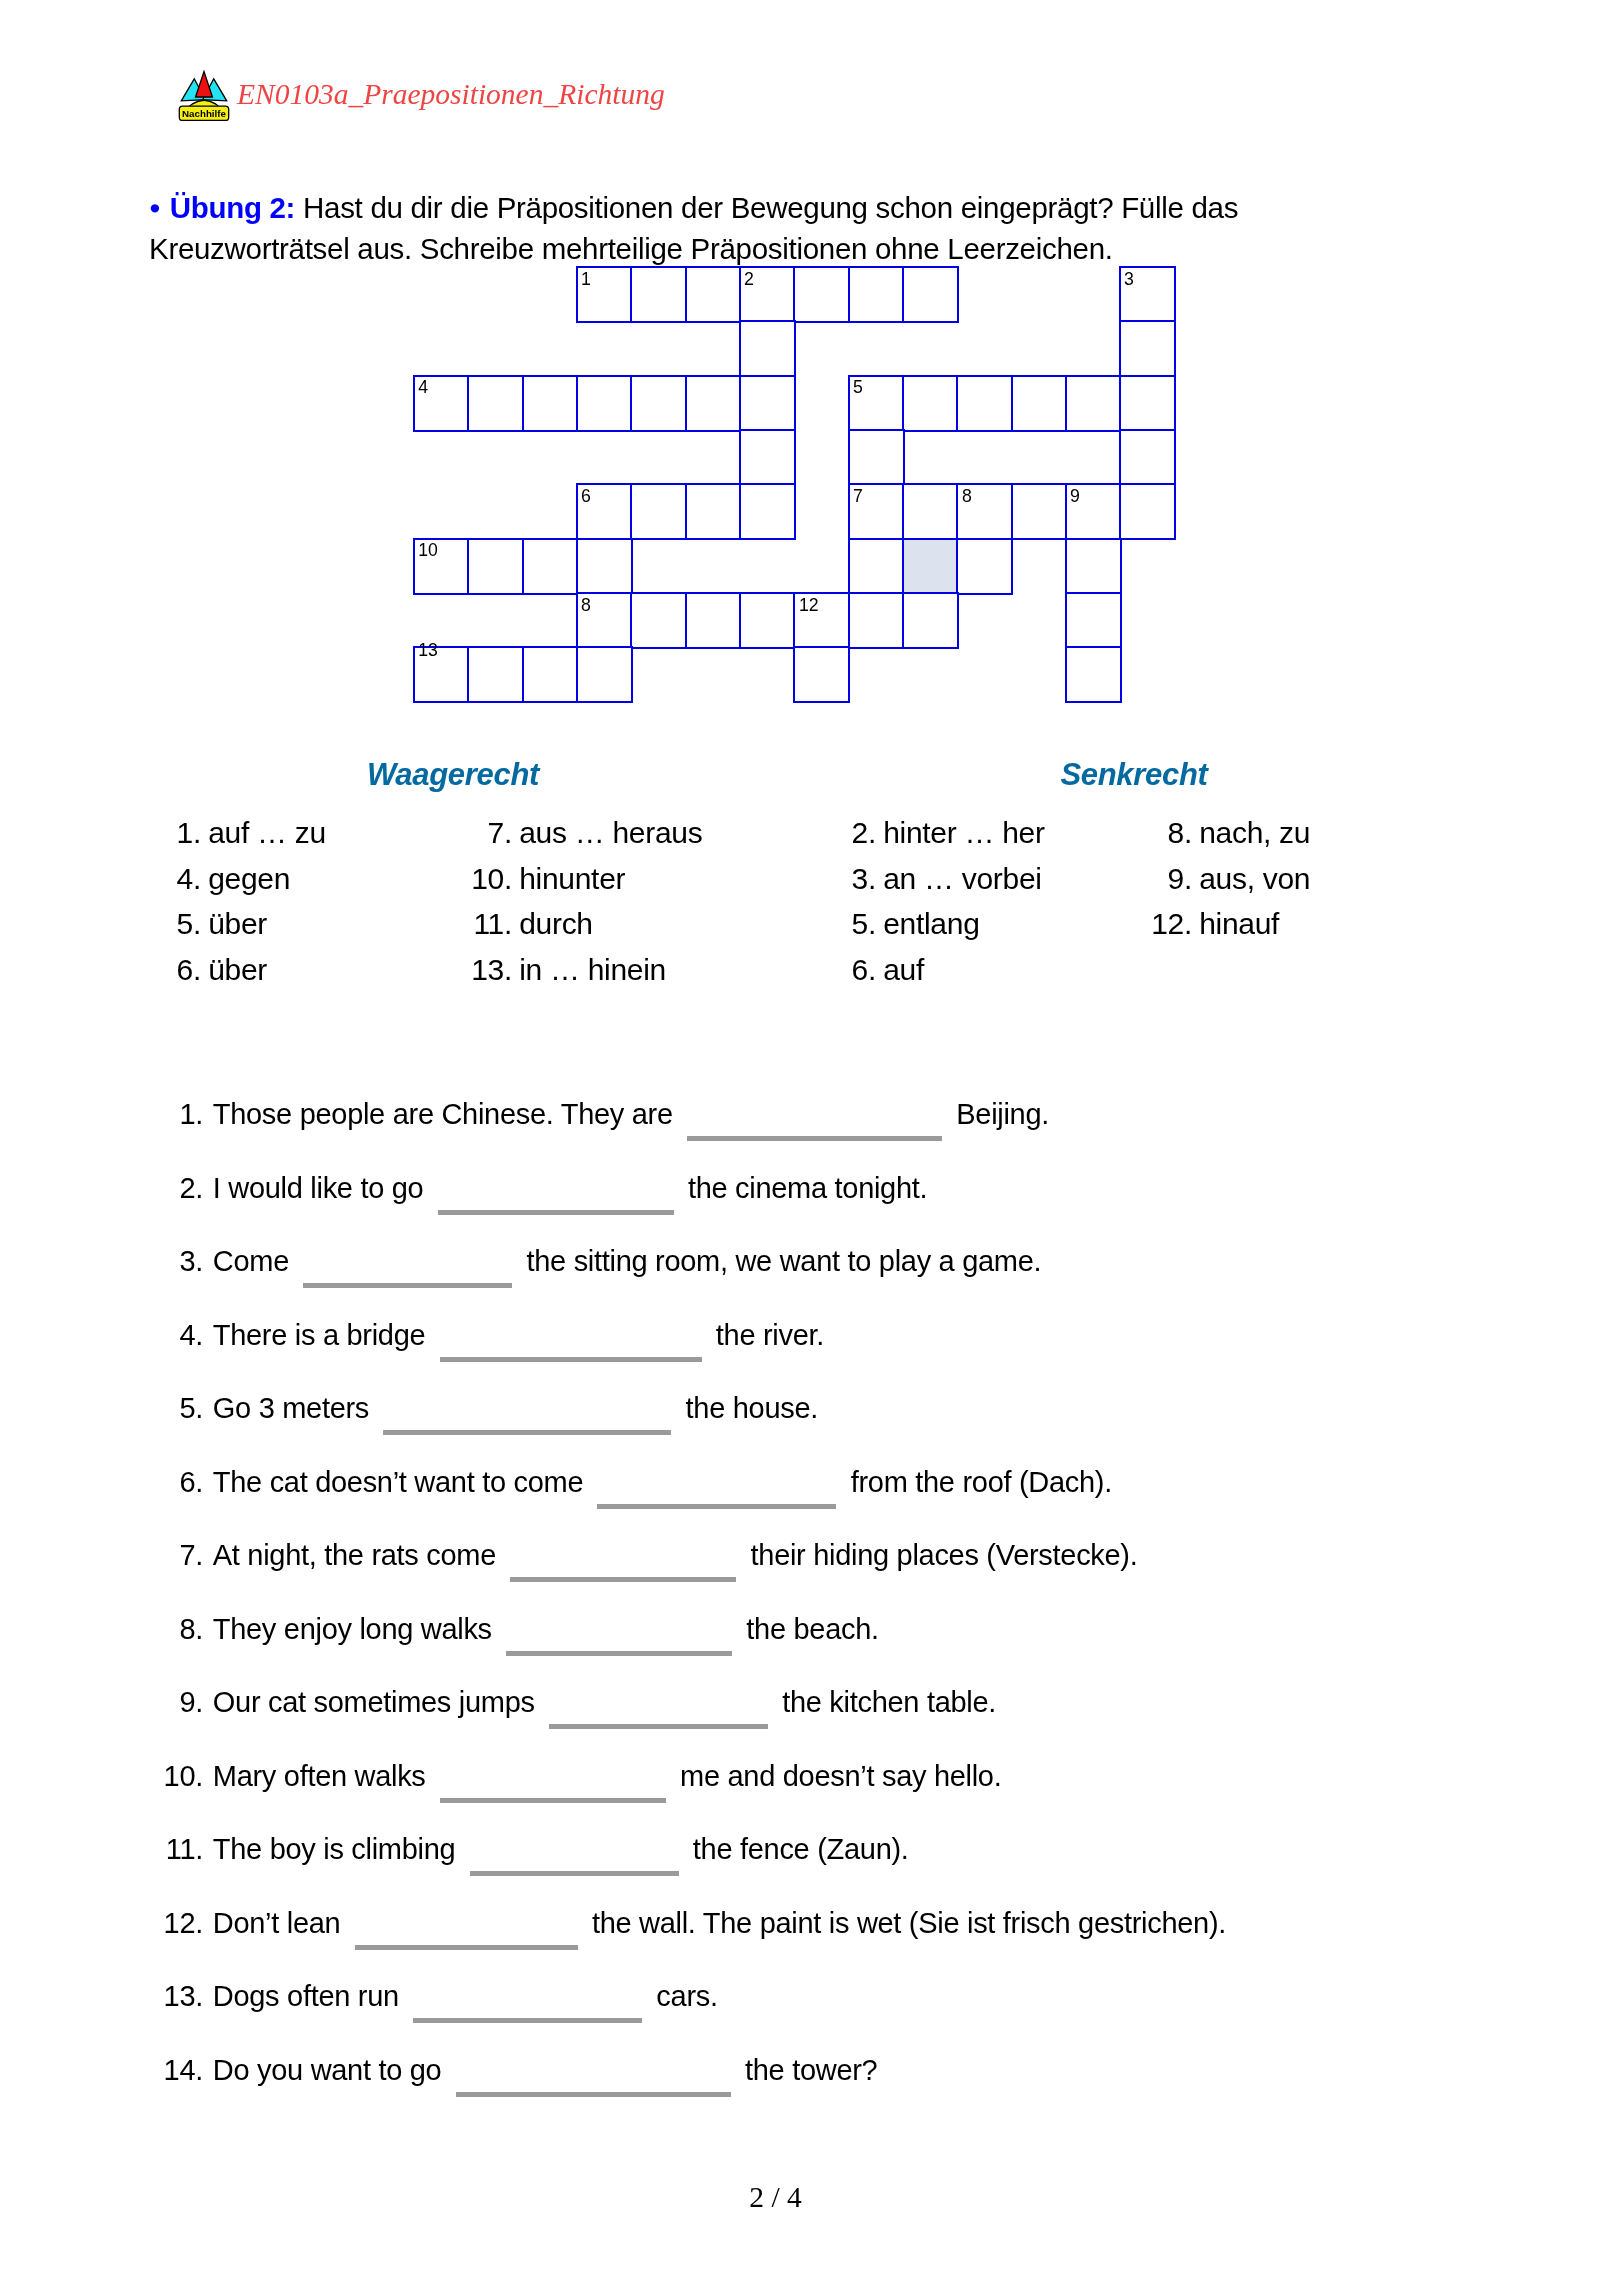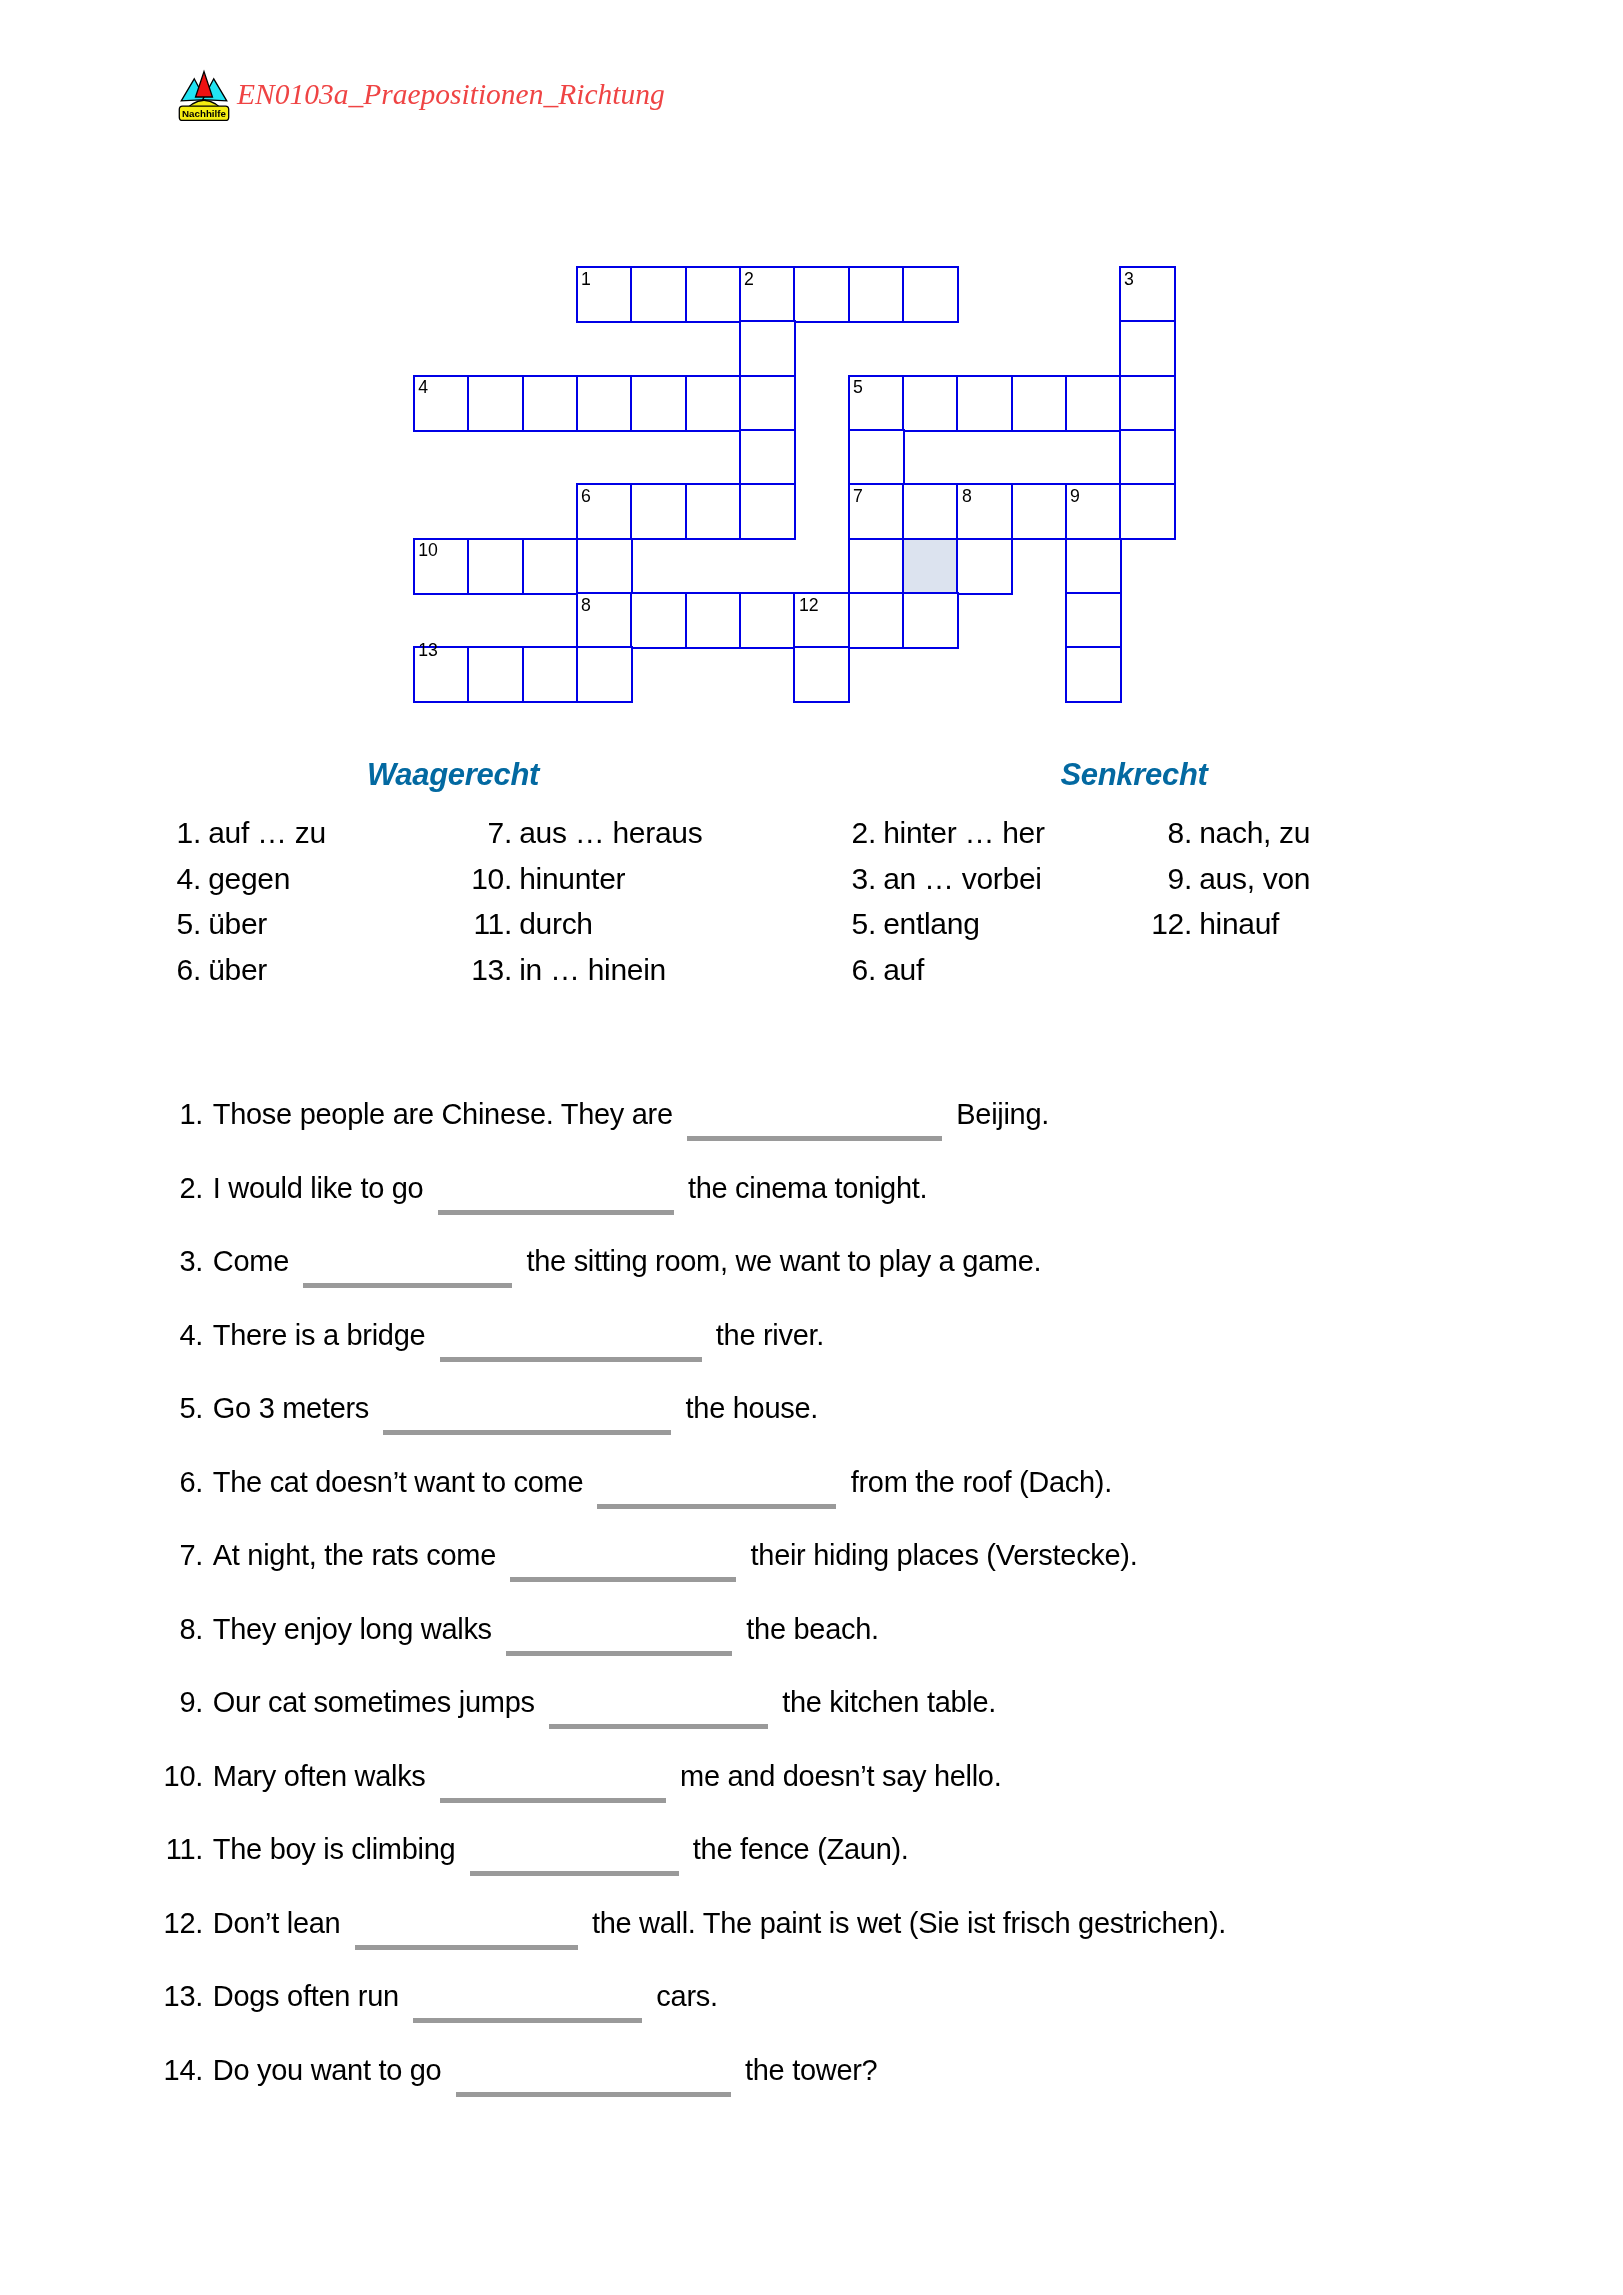--- a/index.html
+++ b/index.html
@@ -55,20 +55,21 @@
   <svg class="logo" viewBox="0 0 80 88">
     <polygon points="5,50 25,16 42,48" fill="#22e3f2" stroke="#000" stroke-width="2"></polygon>
     <polygon points="38,48 55,16 75,50" fill="#22e3f2" stroke="#000" stroke-width="2"></polygon>
     <polygon points="27,44 40,5 53,44" fill="#ee1111" stroke="#000" stroke-width="2"></polygon>
     <path d="M4,72 Q40,26 76,72 Z" fill="#f5ee11" stroke="#000" stroke-width="2"></path>
     <rect x="2" y="58" width="76" height="22" rx="5" fill="#f5ee11" stroke="#000" stroke-width="2"></rect>
     <text x="40" y="75" text-anchor="middle" style="font-family:'Liberation Sans',sans-serif;font-size:15px;font-weight:bold;fill:#000;">Nachhilfe</text>
   </svg>
   <div class="hdr-title">EN0103a_Praepositionen_Richtung</div>
 
+  <p class="ex2-par"><span class="bullet">●</span><span class="ex-label">Übung 2:</span><span>Hast du dir die Präpositionen der Bewegung schon eingeprägt? Fülle das Kreuzworträtsel aus. Schreibe mehrteilige Präpositionen ohne Leerzeichen.</span></p>
 
   <div class="cw-grid" style="left: 413px; top: 266px;">
       <div class="cw-cell" style="left: 163px; top: 0px; border-color: rgb(0, 0, 230);"></div>
       <div class="cw-cell" style="left: 217px; top: 0px; border-color: rgb(0, 0, 230);"></div>
       <div class="cw-cell" style="left: 272px; top: 0px; border-color: rgb(0, 0, 230);"></div>
       <div class="cw-cell" style="left: 326px; top: 0px; border-color: rgb(0, 0, 230);"></div>
       <div class="cw-cell" style="left: 380px; top: 0px; border-color: rgb(0, 0, 230);"></div>
       <div class="cw-cell" style="left: 435px; top: 0px; border-color: rgb(0, 0, 230);"></div>
       <div class="cw-cell" style="left: 489px; top: 0px; border-color: rgb(0, 0, 230);"></div>
       <div class="cw-cell" style="left: 706px; top: 0px; border-color: rgb(0, 0, 230);"></div>
@@ -262,15 +263,16 @@
       <div class="item">
         <span class="num">13.</span>
         <span class="body">Dogs often run <span class="blank" style="width: 229px; border-bottom-color: rgb(154, 154, 154);"></span> cars.</span>
       </div>
       <div class="item">
         <span class="num">14.</span>
         <span class="body">Do you want to go <span class="blank" style="width: 275px; border-bottom-color: rgb(154, 154, 154);"></span> the tower?</span>
       </div>
     </div>
 
+  <div class="footer">2 / 4</div>
 
 </div>
 
 
 </body></html>

